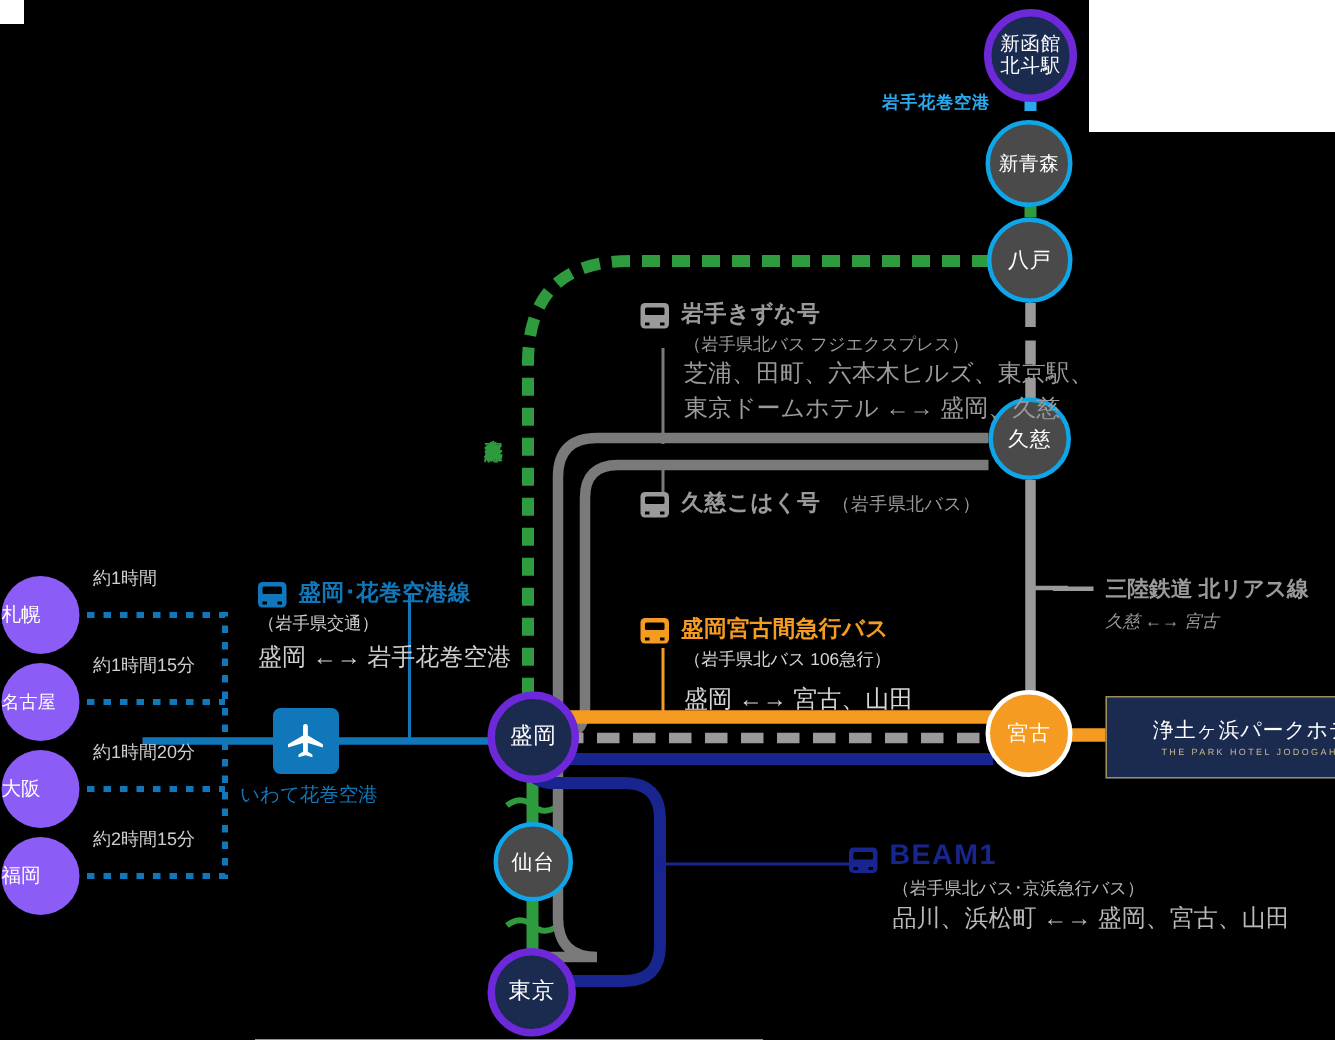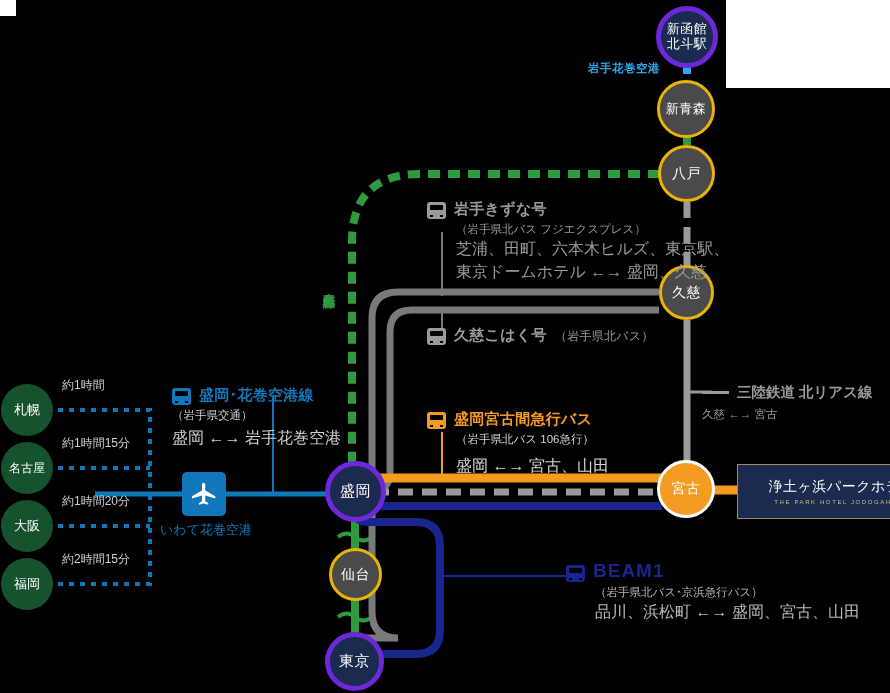--- a/index.html
+++ b/index.html
@@ -19,28 +19,28 @@
   
   .station{
     position:absolute;border-radius:50%;
     display:flex;align-items:center;justify-content:center;
     text-align:center;color:#ffffff;
     box-sizing:border-box;
     line-height:1.12;
     letter-spacing:0.5px;
   }
   .st-navy{background:#1b2a4f;border:5px solid #6d28d9;}
-  .st-gray{background:#4a4a4a;border:3px solid #eab308;}
+  .st-gray{background:#4a4a4a;border:3px solid #0ea5e9;}
   .st-orange{background:#f59b21;border:3px solid #ffffff;}
 
   
   .city{
     position:absolute;width:52px;height:52px;border-radius:50%;
-    background:#14532d;color:#ffffff;
-    display:flex;align-items:center;justify-content:center;
+    background:#8b5cf6;color:#ffffff;
+    display:flex;align-items:center;
     font-size:13px;letter-spacing:0px;
   }
   .city-time{
     position:absolute;color:#cfcfcf;font-size:12px;white-space:nowrap;
   }
 
   
   #airport-icon{
     position:absolute;left:182px;top:472px;width:44px;height:44px;
     background:#1177bb;border-radius:5px;
@@ -73,21 +73,21 @@
              box-shadow:10px 0 0 0 #000;}
   .bus-gray{background:#9a9a9a;}
   .bus-orange{background:#f59b21;}
   .bus-blue{background:#1177bb;}
   .bus-navy{background:#18258e;}
 
   
   #sanriku{position:absolute;left:702px;top:383px;}
   #sanriku .dash{display:inline-block;width:27px;height:3px;background:#9a9a9a;vertical-align:middle;margin-right:8px;}
   #sanriku .t{display:inline-block;color:#9a9a9a;font-size:14.5px;font-weight:bold;vertical-align:middle;}
-  #sanriku .s{color:#9a9a9a;font-size:11.5px;margin-top:5px;}
+  #sanriku .s{color:#9a9a9a;font-size:11.5px;margin-top:5px;margin-left:35px;font-style:italic;}
 
   
   #tohoku-label{
     position:absolute;left:321px;top:283px;width:16px;
     color:#2e9b3e;font-size:12px;font-weight:bold;
     writing-mode:vertical-rl;letter-spacing:1px;
   }
   #hokkaido-label{
     position:absolute;left:588px;top:61px;color:#2aa8ee;font-size:11.5px;
     font-weight:bold;white-space:nowrap;letter-spacing:0.5px;

